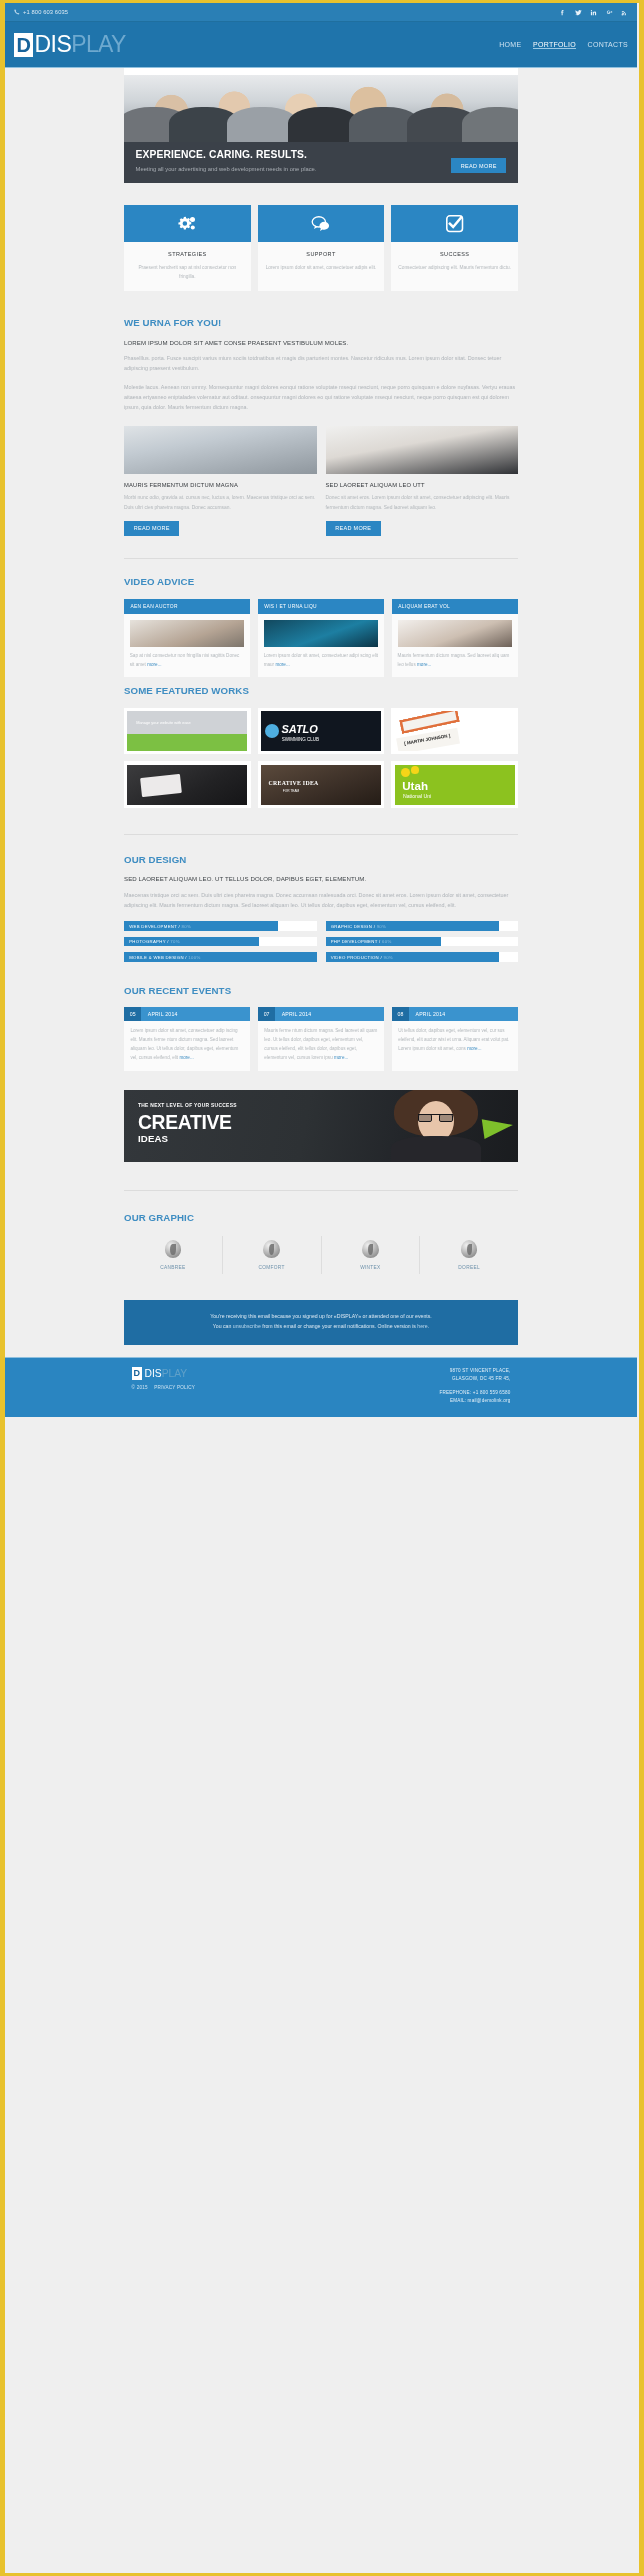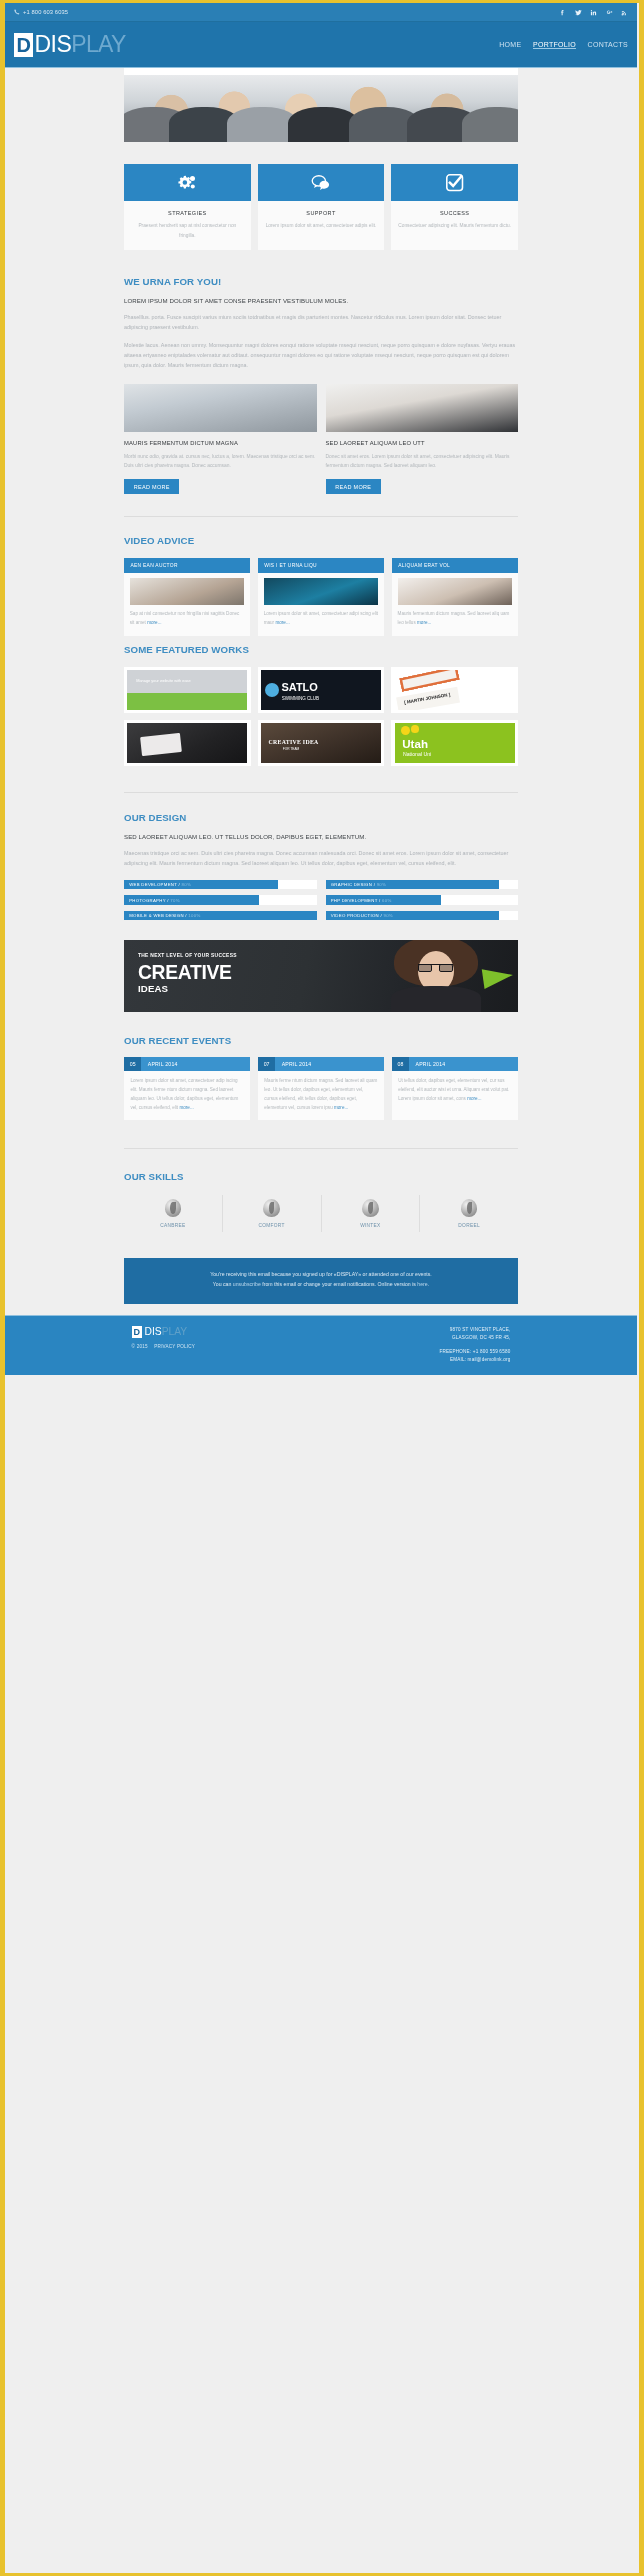--- a/index.html
+++ b/index.html
@@ -256,20 +256,27 @@
     <div class="hero" style="padding:6.4px 0 0 0;">
       <div class="hero-img">
         <div class="suit" style="left:-6.4px;background:#6f7378"></div>
         <div class="suit" style="left:45px;background:#3c4349"></div>
         <div class="suit" style="left:103px;background:#9aa0a6"></div>
         <div class="suit" style="left:164px;background:#2f3338"></div>
         <div class="suit" style="left:225px;background:#565c62"></div>
         <div class="suit" style="left:283px;background:#44494f"></div>
         <div class="suit" style="left:338px;background:#707579"></div>
       </div>
+      <div class="hero-cap">
+        <div>
+          <h1>EXPERIENCE. CARING. RESULTS.</h1>
+          <p>Meeting all your advertising and web development needs in one place.</p>
+        </div>
+        <button class="btn-blue">READ MORE</button>
+      </div>
     </div>
 
     <div class="sec pad-t" style="padding-top:22px">
       <div class="feat-row">
         <div class="feat">
           <div class="icon">
             <svg viewBox="0 0 32 32">
                 <path d="M13 4.5l.5 2.6a6 6 0 0 1 1.8.8l2.3-1.3 2.3 2.3-1.3 2.3c.4.5.6 1.1.8 1.8l2.6.5v3.3l-2.6.5a6 6 0 0 1-.8 1.8l1.3 2.3-2.3 2.3-2.3-1.3c-.5.4-1.1.6-1.8.8l-.5 2.6H9.7l-.5-2.6a6 6 0 0 1-1.8-.8l-2.3 1.3-2.3-2.3 1.3-2.3a6 6 0 0 1-.8-1.8L.7 17.3V14l2.6-.5c.2-.7.4-1.3.8-1.8L2.8 9.4l2.3-2.3 2.3 1.3c.5-.4 1.1-.6 1.8-.8l.5-2.6zm-1.6 7.4a3.8 3.8 0 1 0 0 7.6 3.8 3.8 0 0 0 0-7.6z"></path>
                 <circle cx="24" cy="9" r="4.2"></circle>
                 <circle cx="24.5" cy="22.5" r="3.4"></circle>
@@ -360,21 +367,21 @@
       <h2 class="title">SOME FEATURED WORKS</h2>
       <div class="works" style="margin-top:11.6px">
         <div class="work">
           <div class="thumb" style="background:linear-gradient(180deg,#cfd2d6 0 58%,#7cc043 58% 100%)">
             <span class="w-label" style="left:9px;top:8.4px;font-size:3.9px;font-weight:normal;">Manage your website with ease</span>
           </div>
         </div>
         <div class="work">
           <div class="thumb" style="background:#10161f">
             <span style="position:absolute;left:3.9px;top:13px;width:14px;height:14px;border-radius:50%;background:#4eaee0"></span>
-            <span class="w-label" style="left:20.6px;top:11.6px;font-size:11px;">SATLO</span>
+            <span class="w-label" style="left:20.6px;top:11.6px;font-size:11px;font-style:italic;">SATLO</span>
             <span class="w-label" style="left:21px;top:26px;font-size:4.5px;font-weight:normal;">SWIMMING CLUB</span>
           </div>
         </div>
         <div class="work">
           <div class="thumb" style="background:linear-gradient(150deg,#cbbfae,#b2a housing 0,#bfb3a3)">
             <span style="position:absolute;left:5.2px;top:2.6px;width:59px;height:14px;background:#f4f2ee;transform:rotate(-12deg);box-shadow:0 0 0 2.6px #e0703c inset;"></span>
             <span style="position:absolute;left:2.6px;top:22px;width:62px;height:15.5px;background:#f6f4f0;transform:rotate(-10deg);"></span>
             <span class="w-label" style="left:9px;top:26px;font-size:4.5px;color:#222;transform:rotate(-10deg);">[ MARTIN JOHNSON ]</span>
           </div>
         </div>
@@ -429,71 +436,71 @@
         </div>
         <div class="skill">
           <div class="fill" style="width:100%">
               <span class="lbl"><span>MOBILE &amp; WEB DESIGN /</span> <span class="pct">100%</span></span>
             </div>
         </div>
         <div class="skill">
           <div class="fill" style="width:90%">
               <span class="lbl"><span>VIDEO PRODUCTION /</span> <span class="pct">90%</span></span>
             </div>
+        </div>
+      </div>
+    </div>
+
+    <div class="sec" style="padding-top:23px">
+      <h2 class="title">OUR RECENT EVENTS</h2>
+      <div class="events" style="margin-top:11.6px">
+        <div class="event">
+          <div class="dh">
+            <div class="d">05</div>
+            <div class="m">APRIL 2014</div>
+          </div>
+          <div class="txt"><span>Lorem ipsum dolor sit amet, consectetuer adip iscing elit. Mauris ferme ntum dictum magna. Sed laoreet aliquam leo. Ut tellus dolor, dapibus eget, elementum vel, cursus eleifend, elit</span> <span class="more">more...</span></div>
+        </div>
+        <div class="event">
+          <div class="dh">
+            <div class="d">07</div>
+            <div class="m">APRIL 2014</div>
+          </div>
+          <div class="txt"><span>Mauris ferme ntum dictum magna. Sed laoreet ali quam leo. Ut tellus dolor, dapibus eget, elementum vel, cursus eleifend, elit tellus dolor, dapibus eget, elementum vel, cursus lorem ipsu</span> <span class="more">more...</span></div>
+        </div>
+        <div class="event">
+          <div class="dh">
+            <div class="d">08</div>
+            <div class="m">APRIL 2014</div>
+          </div>
+          <div class="txt"><span>Ut tellus dolor, dapibus eget, elementum vel, cur sus eleifend, elit auctor wisi et urna. Aliquam erat volut pat. Lorem ipsum dolor sit amet, cons</span> <span class="more">more...</span></div>
         </div>
       </div>
     </div>
 
     <div class="sec" style="padding-top:19.3px">
       <div class="creative">
         <div class="kicker">THE NEXT LEVEL OF YOUR SUCCESS</div>
         <div class="big">CREATIVE</div>
         <div class="small">IDEAS</div>
         <div class="hair"></div>
         <div class="face"></div>
         <div class="body-s"></div>
         <div class="glasses">
             <span class="g1"></span>
             <span class="g2"></span>
           </div>
         <div class="plane"></div>
       </div>
     </div>
 
-    <div class="sec" style="padding-top:23px">
-      <h2 class="title">OUR RECENT EVENTS</h2>
-      <div class="events" style="margin-top:11.6px">
-        <div class="event">
-          <div class="dh">
-            <div class="d">05</div>
-            <div class="m">APRIL 2014</div>
-          </div>
-          <div class="txt"><span>Lorem ipsum dolor sit amet, consectetuer adip iscing elit. Mauris ferme ntum dictum magna. Sed laoreet aliquam leo. Ut tellus dolor, dapibus eget, elementum vel, cursus eleifend, elit</span> <span class="more">more...</span></div>
-        </div>
-        <div class="event">
-          <div class="dh">
-            <div class="d">07</div>
-            <div class="m">APRIL 2014</div>
-          </div>
-          <div class="txt"><span>Mauris ferme ntum dictum magna. Sed laoreet ali quam leo. Ut tellus dolor, dapibus eget, elementum vel, cursus eleifend, elit tellus dolor, dapibus eget, elementum vel, cursus lorem ipsu</span> <span class="more">more...</span></div>
-        </div>
-        <div class="event">
-          <div class="dh">
-            <div class="d">08</div>
-            <div class="m">APRIL 2014</div>
-          </div>
-          <div class="txt"><span>Ut tellus dolor, dapibus eget, elementum vel, cur sus eleifend, elit auctor wisi et urna. Aliquam erat volut pat. Lorem ipsum dolor sit amet, cons</span> <span class="more">more...</span></div>
-        </div>
-      </div>
-    </div>
-
     <div class="divider" style="margin-top:28px"></div>
 
     <div class="sec" style="padding-top:22px">
-      <h2 class="title">OUR SKILLS</h2>
+      <h2 class="title">OUR GRAPHIC</h2>
       <div class="clients" style="margin-top:13px">
         <div class="client">
           <div class="lg"></div>
           <div class="cn">CANBREE</div>
         </div>
         <div class="client">
           <div class="lg"></div>
           <div class="cn">COMFORT</div>
         </div>
         <div class="client">

